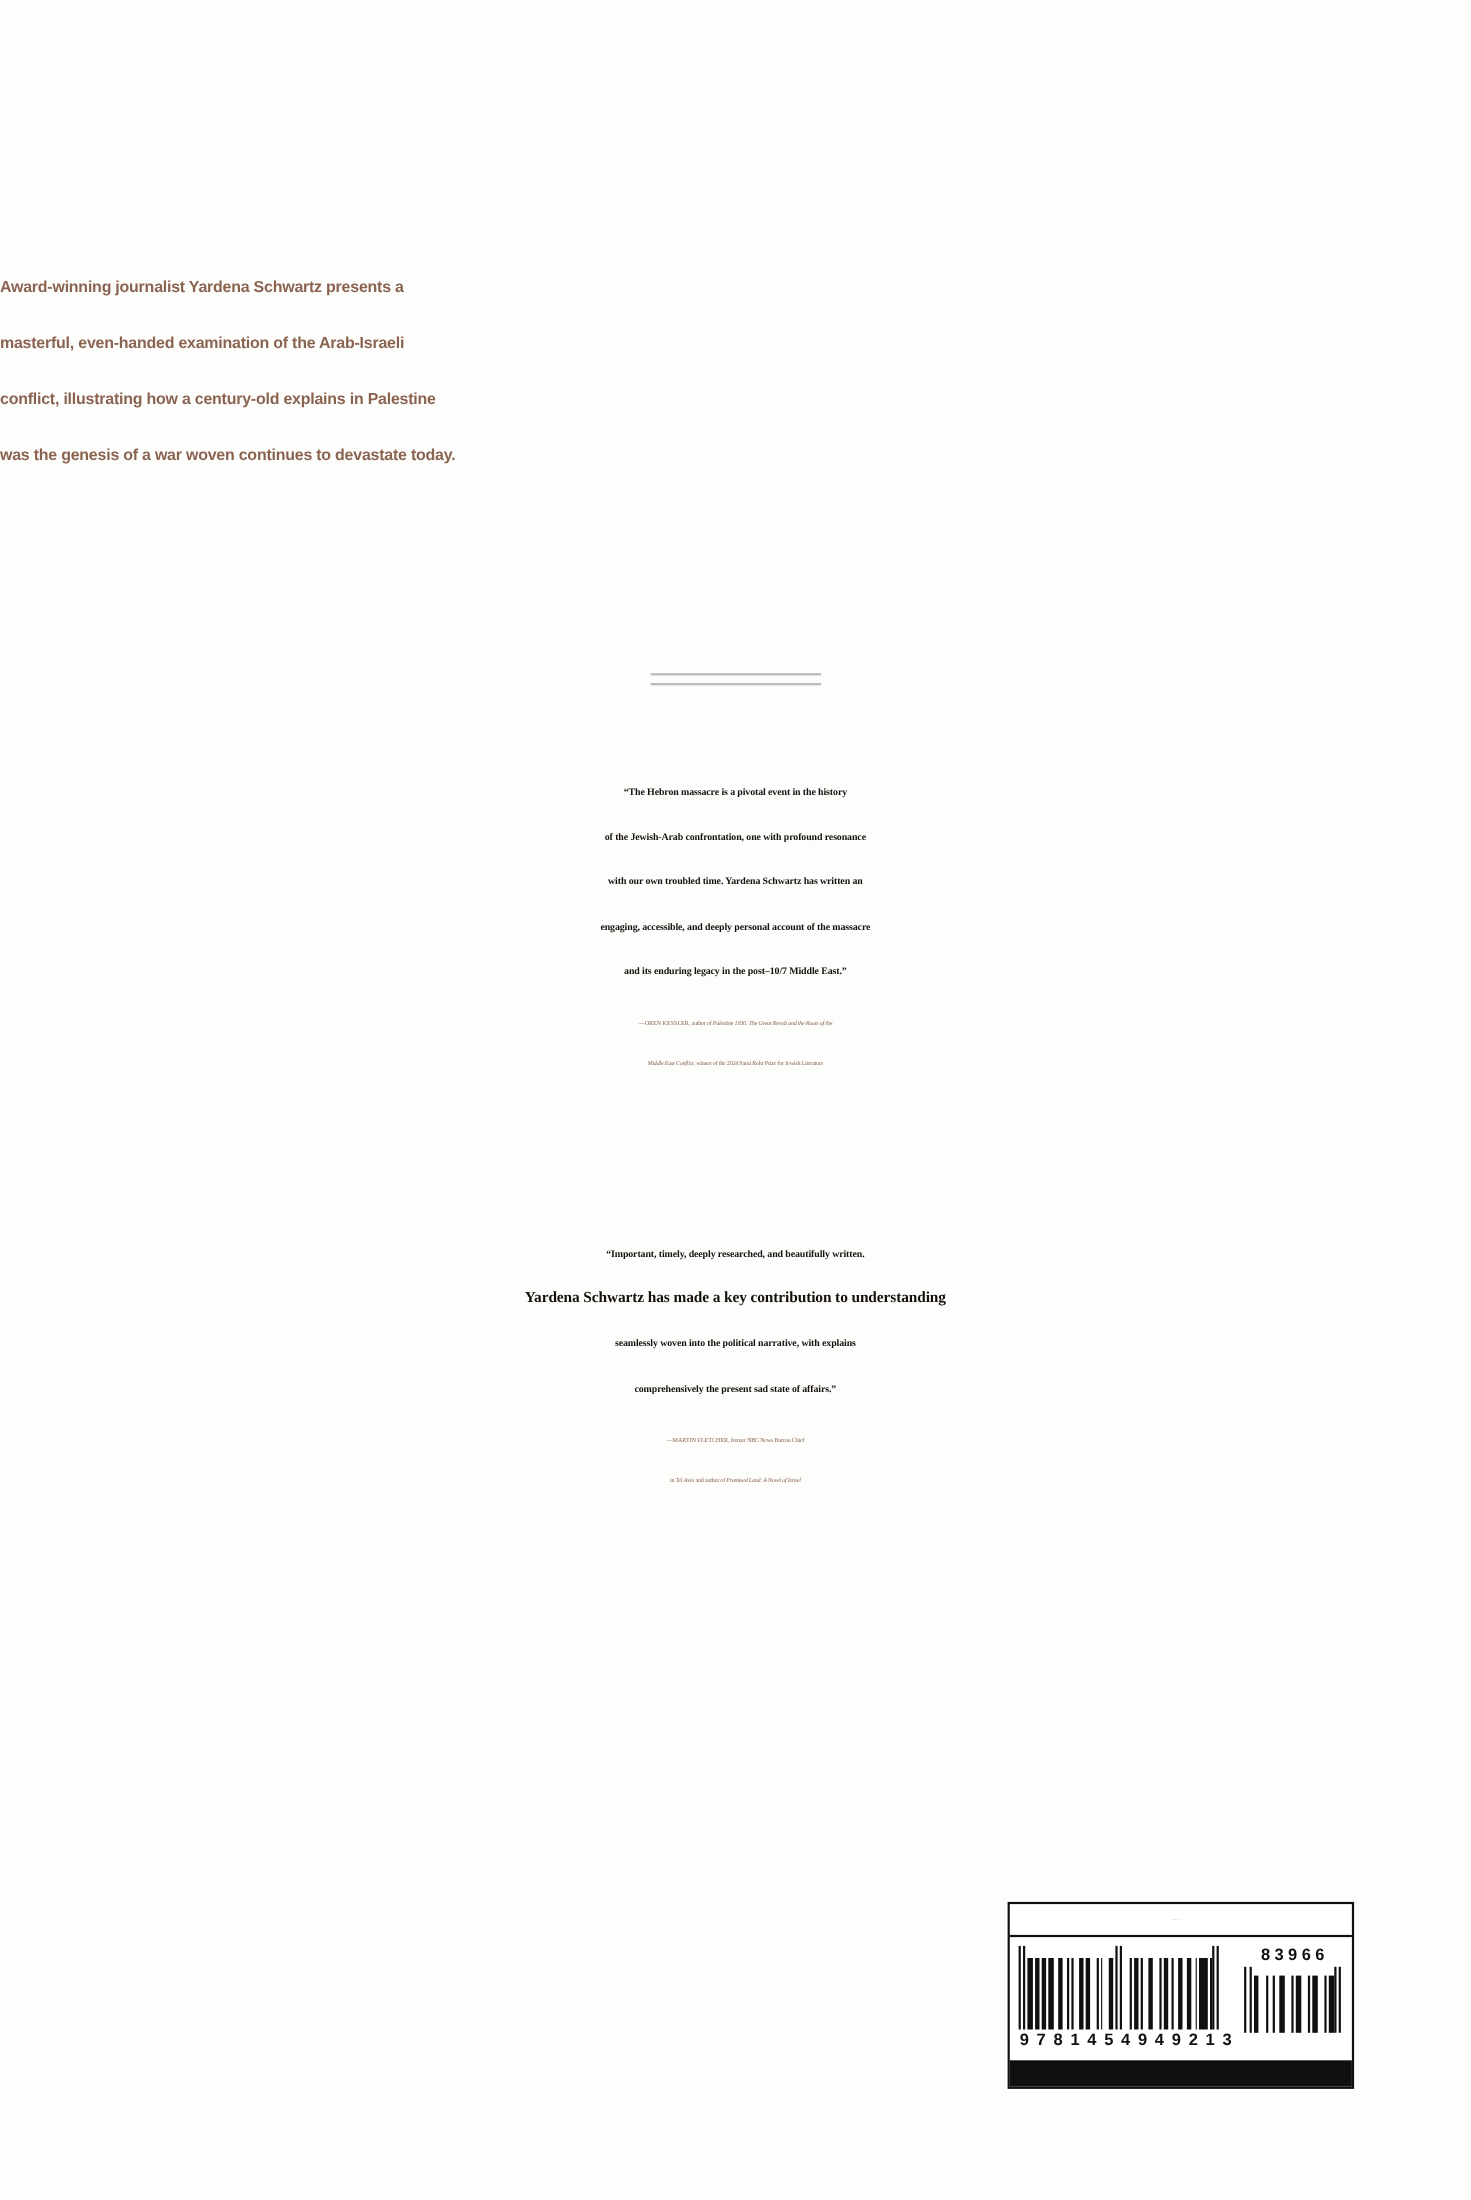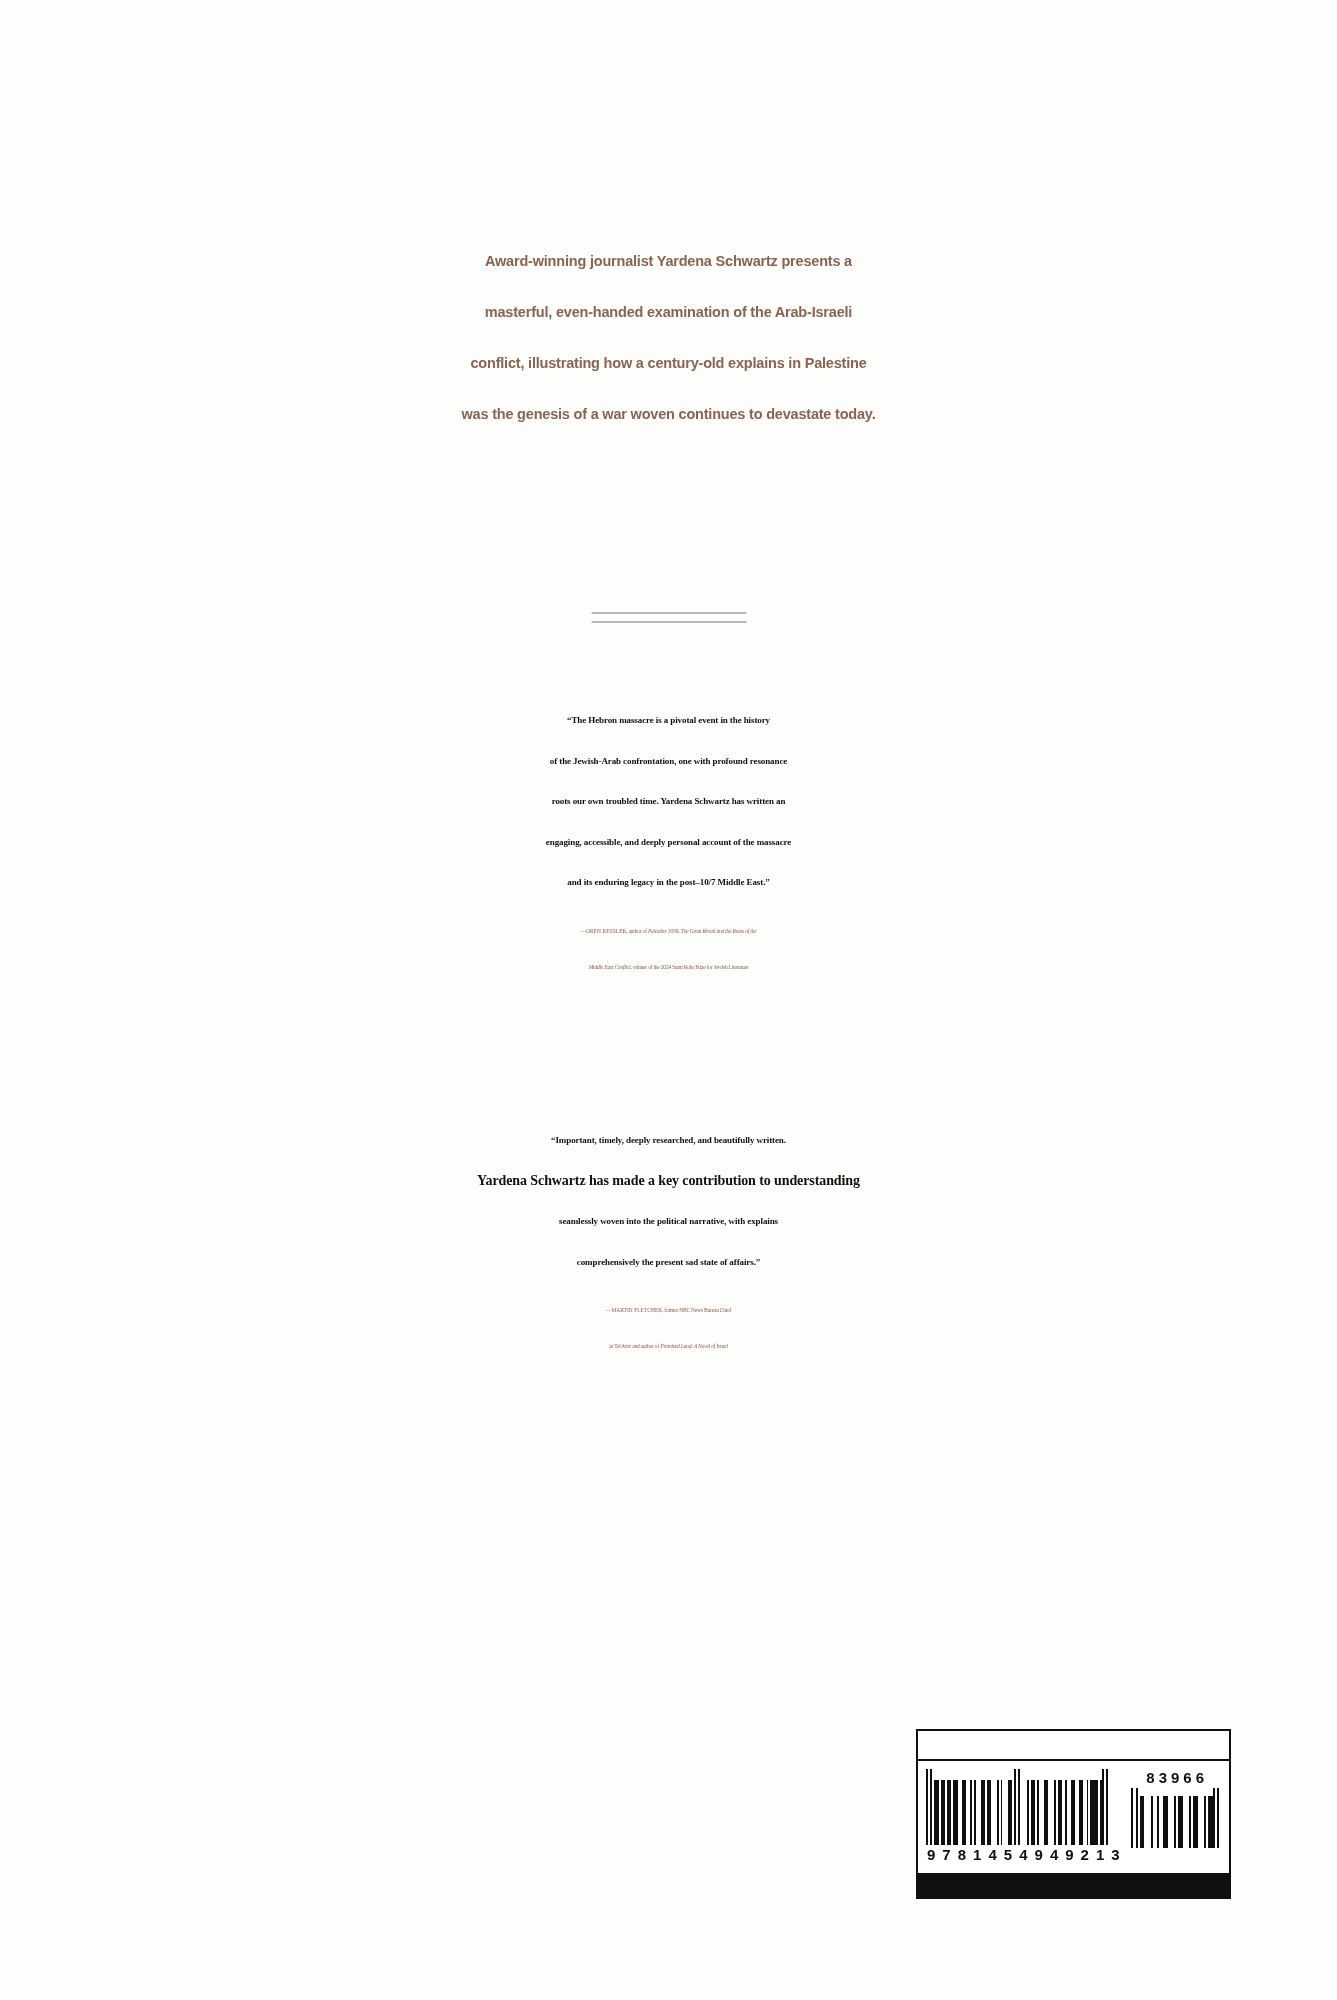--- a/index.html
+++ b/index.html
@@ -21,21 +21,21 @@
     inset: 0;
     background: #fdfdfc;
   }
 
   
   .headline {
     position: absolute;
     left: 0;
     right: 0;
     top: 236px;
-    text-align: center;
+    text-align: left;
     color: #8a6450;
     font-family: "Liberation Sans", "DejaVu Sans", sans-serif;
     font-weight: 700;
     font-size: 35.5px;
     line-height: 51px;
     letter-spacing: -0.2px;
   }
   .headline .hline { display: block; white-space: nowrap; }
 
   
@@ -185,21 +185,21 @@
 
   <div class="divider">
     <span class="rule"></span>
     <span class="rule"></span>
   </div>
 
   <div class="blurb blurb-1">
     <div class="quote">
       <span class="qline" style="font-size: 9px;">“The Hebron massacre is a pivotal event in the history</span>
       <span class="qline" style="font-size: 9px;">of the Jewish-Arab confrontation, one with profound resonance</span>
-      <span class="qline" style="font-size: 9px;">roots our own troubled time. Yardena Schwartz has written an</span>
+      <span class="qline" style="font-size: 9px;">with our own troubled time. Yardena Schwartz has written an</span>
       <span class="qline" style="font-size: 9px;">engaging, accessible, and deeply personal account of the massacre</span>
       <span class="qline" style="font-size: 9px;">and its enduring legacy in the post–10/7 Middle East.”</span>
     </div>
     <div class="attrib">
       <span class="aline" style="font-size: 5.5px;"><span class="name">—OREN KESSLER</span><span>, author of </span><span class="title-italic">Palestine 1936: The Great Revolt and the Roots of the</span></span>
       <span class="aline" style="font-size: 5.5px;"><span class="title-italic">Middle East Conflict</span><span>, winner of the 2024 Sami Rohr Prize for Jewish Literature</span></span>
     </div>
   </div>
 
   <div class="blurb blurb-2">

